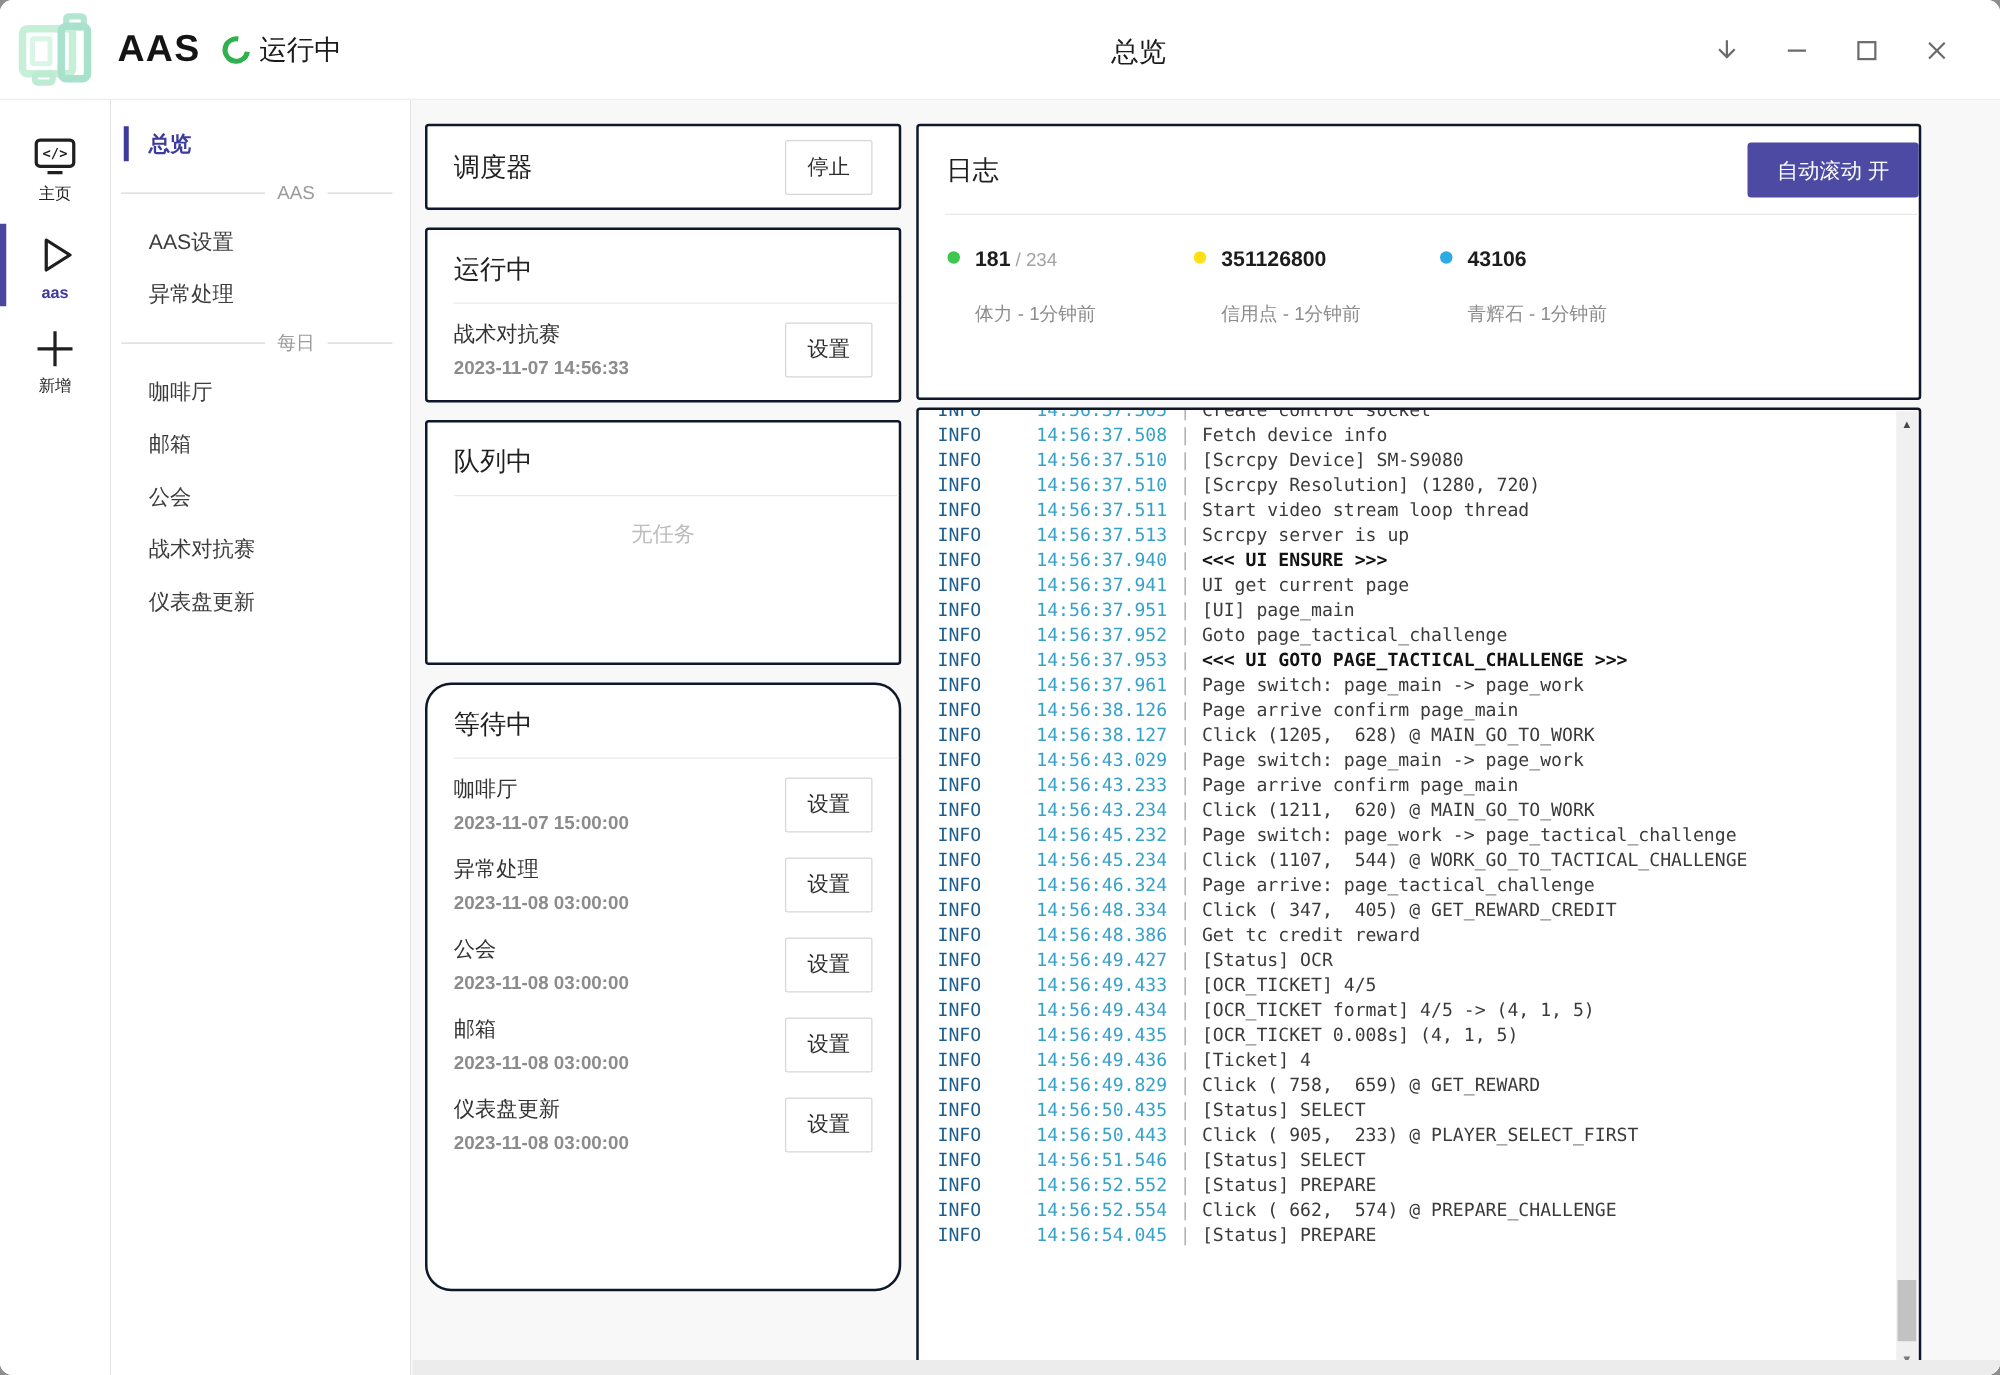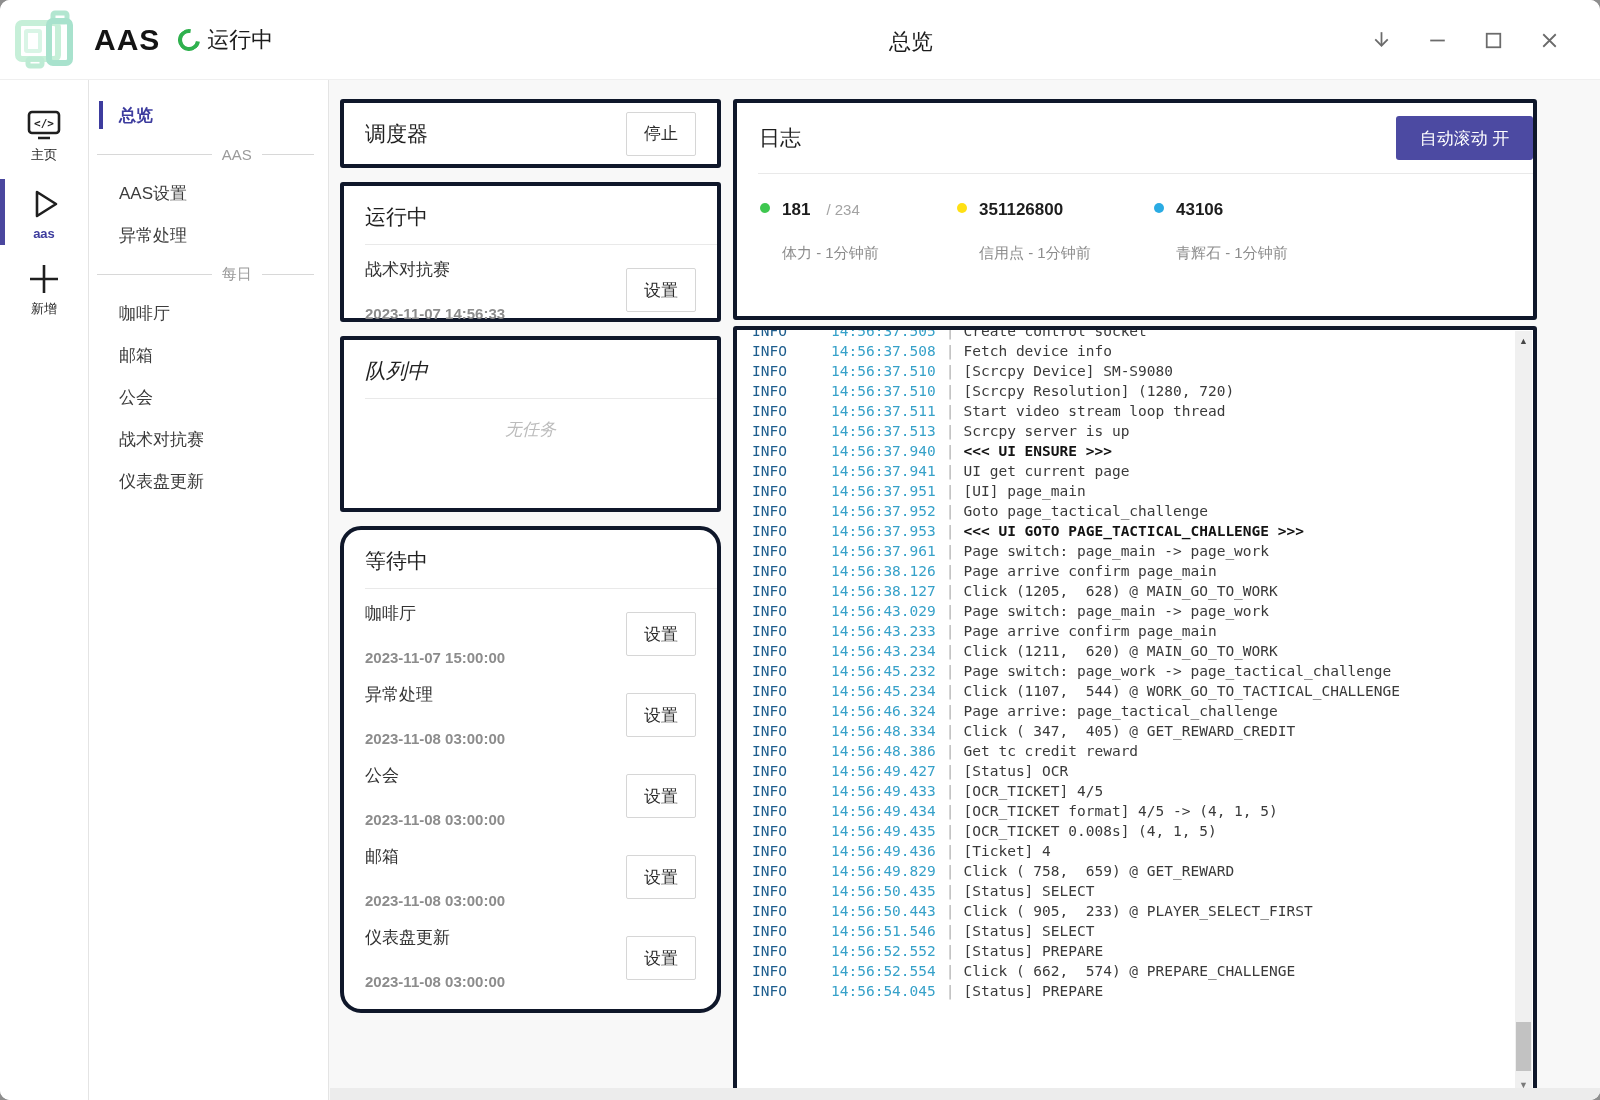--- a/index.html
+++ b/index.html
@@ -35,57 +35,57 @@
   .side-div { height:36px; display:flex; align-items:center; color:#9b9b9b; font-size:15px; padding:0 14px 0 8px; }
   .side-div::before { content:""; flex:2.2; border-top:1px solid #d8d8d8; margin-right:10px; }
   .side-div::after { content:""; flex:1; border-top:1px solid #d8d8d8; margin-left:10px; }
 
   
   .main { flex:1; background:#f8f8f8; padding:19px 63px 0 11px; display:flex; gap:12px; }
   .main::after { content:""; position:absolute; left:330px; right:0; bottom:0; height:12px; background:#ececec; }
   .col-left { width:381px; display:flex; flex-direction:column; gap:14px; }
   .col-right { flex:1; display:flex; flex-direction:column; gap:6px; }
 
-  .panel { background:#fff; border:4px solid #0f172a; border-radius:3px; }
+  .panel { background:#fff; border:2px solid #0f172a; border-radius:3px; }
   .panel-title { font-size:21px; color:#1f1f1f; font-weight:500; }
   .panel-divider { border-bottom:1px solid #e9e9e9; margin-left:21px; }
 
   .btn-outline { background:#fff; border:1px solid #d6d6d6; border-radius:2px; font-size:17px; color:#2d2d2d; width:70px; height:44px; display:flex; align-items:center; justify-content:center; font-family:inherit; }
 
   
   .scheduler { height:69px; display:flex; align-items:center; justify-content:space-between; padding:0 21px; }
 
   
   .running { height:140px; }
   .running .head { padding:17px 21px 13px; }
   .task-row { display:flex; align-items:center; padding:13px 21px 0 21px; }
   .task-info { flex:1; }
   .task-name { font-size:17px; color:#333; }
-  .task-time { font-size:15px; font-weight:600; color:#8c8c8c; margin-top:24px; }
-
-  
-  .queue { height:176px;font-style:italic; }
+  .task-time { font-size:15px; font-weight:600; color:#8c8c8c; margin-top:7px; }
+
+  
+  .queue { height:196px; }
   .queue .head, .waiting .head { padding:17px 21px 13px; }
   .queue-empty { text-align:center; color:#bcbcbc; font-size:17px; margin-top:19px; }
 
   
   .waiting { height:487px;border-radius:21px; }
   .wait-list { padding:4px 0; }
   .wait-item { display:flex; align-items:center; padding:9px 21px 8px; }
 
   
   .log-panel { height:221px; display:flex; flex-direction:column; }
   .log-head { display:flex; align-items:center; justify-content:space-between; padding:13px 0 13px 22px; }
   .btn-autoscroll { background:#4c4aa2; color:#fff; border:none; border-radius:3px; width:137px; height:44px; font-size:17px; margin-right:0; font-family:inherit; display:flex; align-items:center; justify-content:center; }
   .stats { display:flex; padding:26px 0 0 23px; }
   .stat { width:197px; }
   .stat-top { display:flex; align-items:baseline; }
   .dot { width:10px; height:10px; border-radius:50%; margin-right:12px; position:relative; top:-2px; }
   .stat-value { font-size:17px; font-weight:700; color:#1d1d1d;text-align:center; }
-  .stat-total { font-size:15px; color:#a3a3a3; margin-left:16px; }
+  .stat-total { font-size:15px; color:#a3a3a3; margin-left:4px; }
   .stat-caption { font-size:15px; color:#8c8c8c; margin-top:24px; padding-left:22px; }
 
   
   .log-box { flex:1; position:relative; overflow:hidden; }
   .log-body { position:absolute; left:0; top:-9px; right:18px; bottom:0; padding-left:15px; overflow:hidden;
               font-family:"DejaVu Sans Mono","Liberation Mono",monospace; font-size:14.5px; line-height:20px; }
   .log-line { white-space:pre; color:#3a3a3a; }
   .log-line .lvl { color:#1d5d8d; display:inline-block; width:79px; }
   .log-line .time { color:#36a1c9; }
   .log-line .sep { color:#b0b0b0; padding:0 9px 0 10px; }

